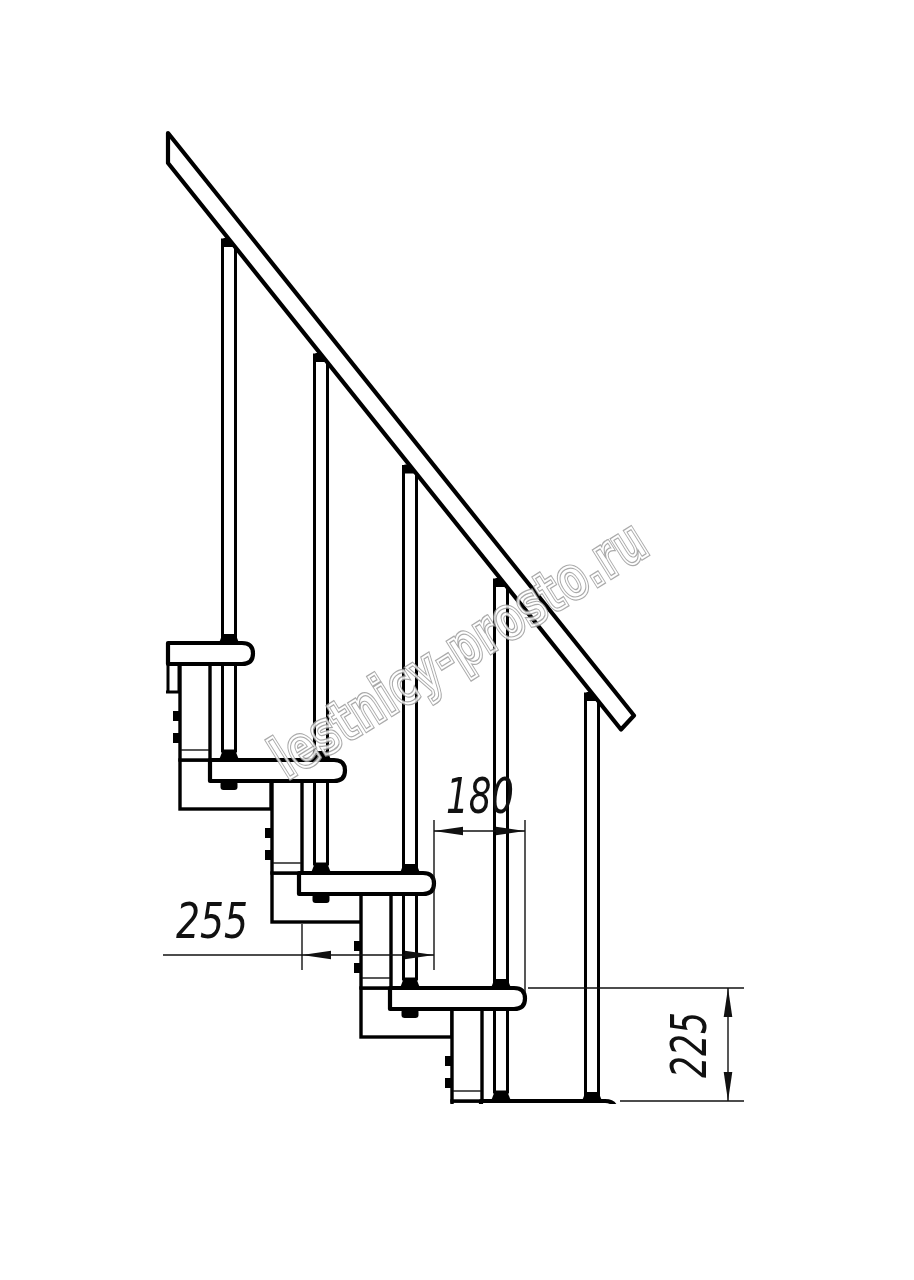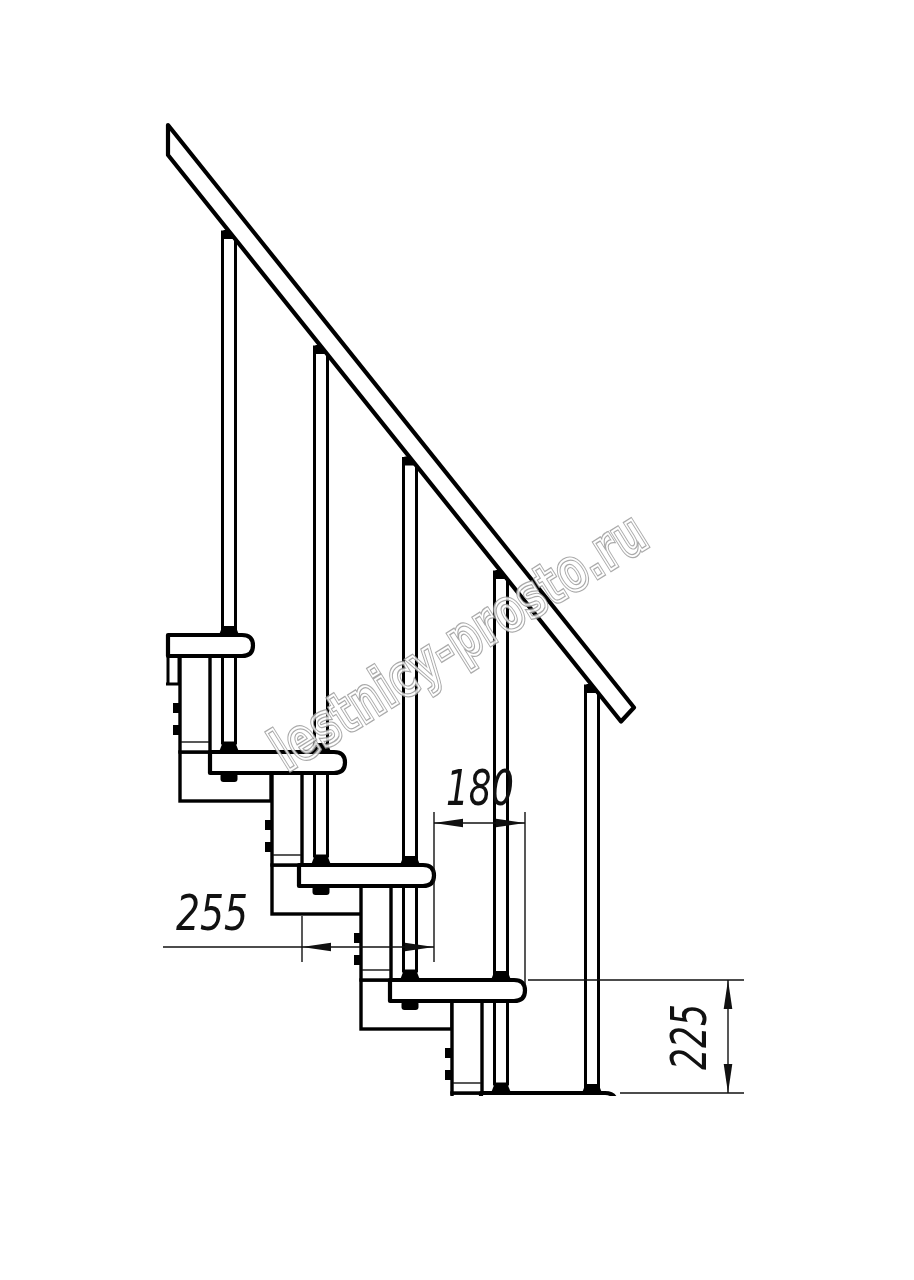--- a/index.html
+++ b/index.html
@@ -7,21 +7,21 @@
     padding: 0;
     background: #ffffff;
     font-family: "DejaVu Sans", sans-serif;
   }
   .stage {
     position: relative;
     width: 914px;
     height: 1096px;
     background: #ffffff;
     overflow: hidden;
-    margin: 0 auto;
+    margin: 8px auto;
   }
   .stage svg { position: absolute; inset: 0; display: block; }
 
   
   .outline   { fill: #ffffff; stroke: #000000; stroke-width: 4.2; stroke-linejoin: round; }
   .outline2  { fill: #ffffff; stroke: #000000; stroke-width: 3.4; stroke-linejoin: miter; }
   .rodline   { fill: #ffffff; stroke: #000000; stroke-width: 3;   }
   .thinline  { fill: none;    stroke: #000000; stroke-width: 3;   }
   .solid     { fill: #000000; stroke: none; }
   .dimline   { fill: none;    stroke: #111111; stroke-width: 1.4; }

